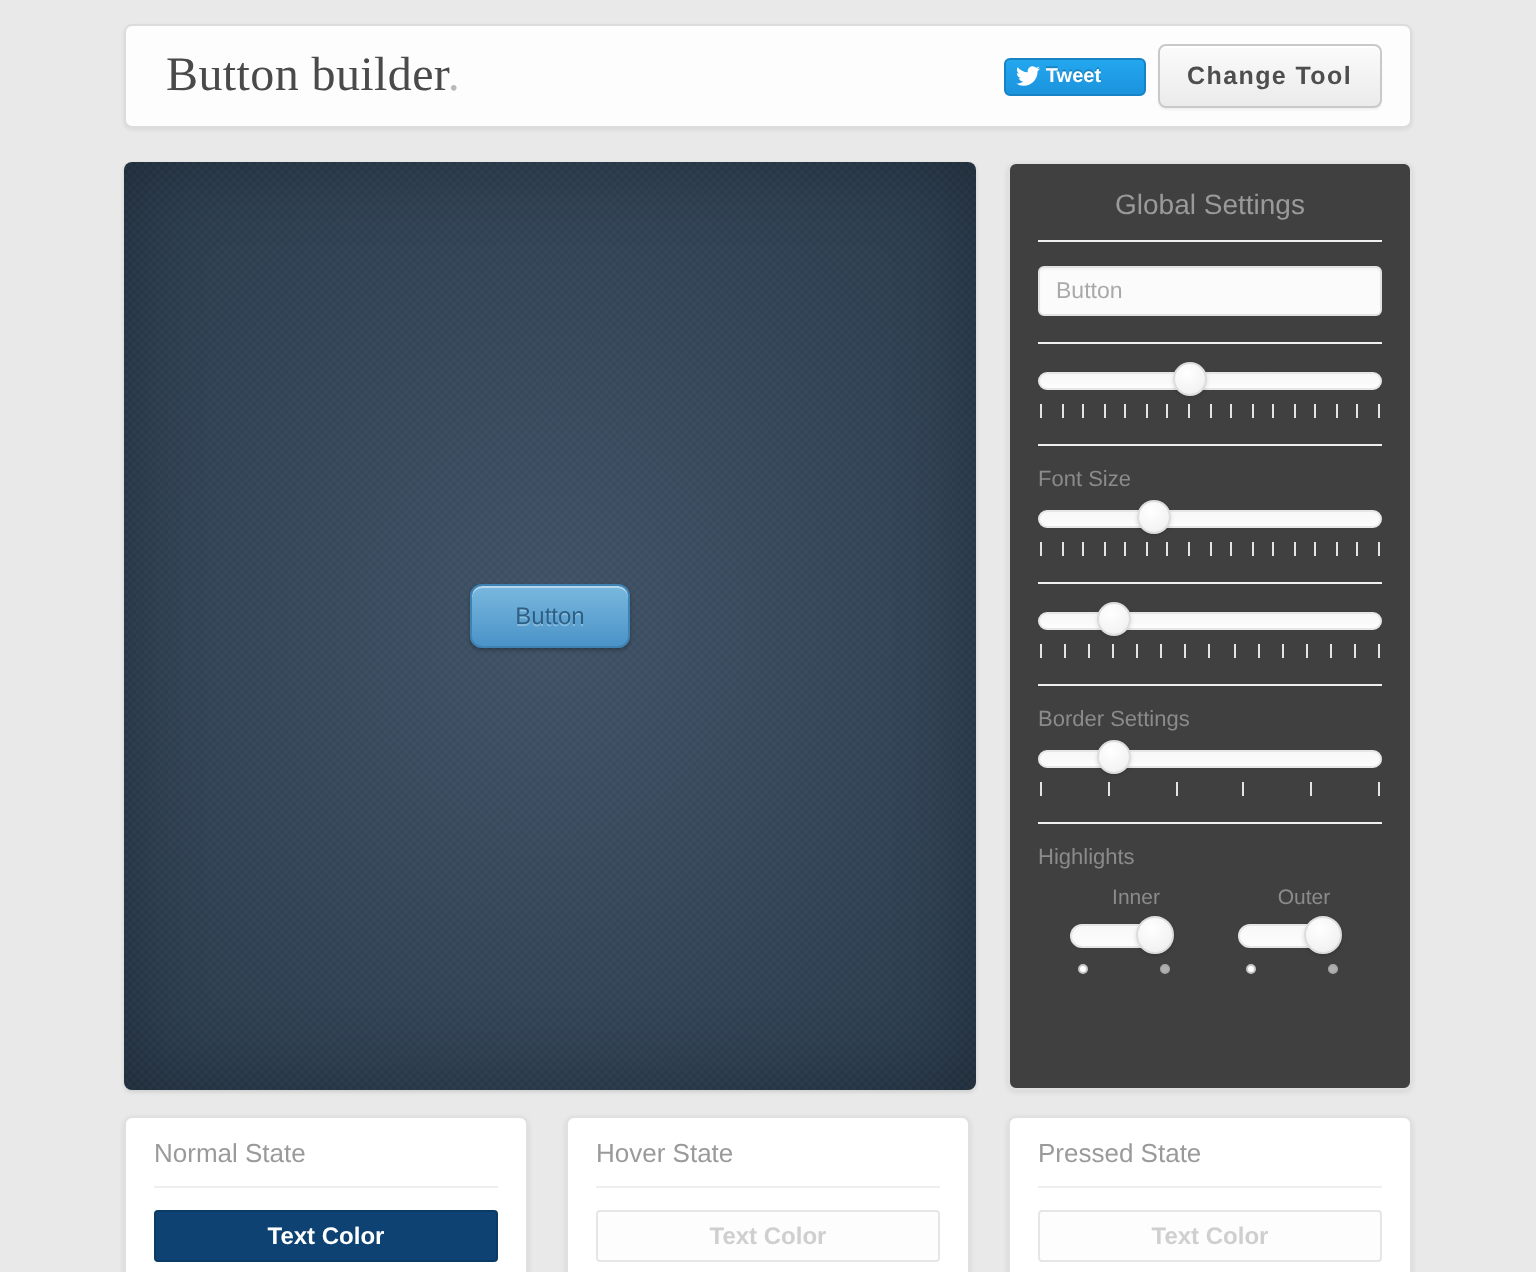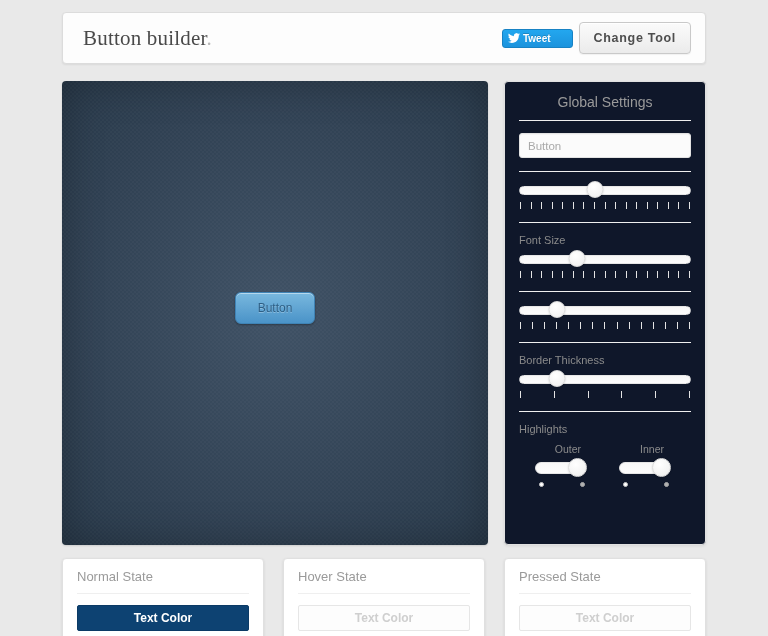--- a/index.html
+++ b/index.html
@@ -28,21 +28,21 @@
     border: 1px solid #dcdcdc;
     border-radius: 4px;
     box-shadow: 0 1px 2px rgba(0,0,0,0.07);
     display: flex;
     align-items: center;
     padding: 0 14px 0 20px;
   }
 
   .app-title {
     font-family: "Liberation Serif", serif;
-    font-size: 21px;
+    font-size: 24px;
     color: #4a4a4a;
     letter-spacing: 0.2px;
     flex: 1;
     font-weight: normal;
   }
   .app-title .dot { color: #b9b9b9; }
 
   .header-right {
     display: flex;
     align-items: center;
@@ -123,21 +123,21 @@
     top: -5px;
   }
 
   
   .settings {
     position: absolute;
     left: 504px;
     top: 81px;
     width: 202px;
     height: 464px;
-    background: #0f172a;
+    background: #404040;
     border: 1px solid #e0e0e0;
     border-radius: 4px;
     box-shadow: 0 1px 3px rgba(0,0,0,0.09);
     padding: 12px 14px 10px 14px;
   }
 
   .panel-title {
     text-align: center;
     font-size: 14px;
     color: #9a9a9a;
@@ -427,67 +427,67 @@
         <span></span>
         <span></span>
         <span></span>
         <span></span>
       </div>
   </div>
 
   <div class="divider"></div>
 
   <div class="field">
-    <label class="field-label">Border Thickness</label>
+    <label class="field-label">Border Settings</label>
     <div class="slider">
       <div class="slider-track"></div>
       <div class="slider-handle" style="left:22%"></div>
     </div>
     <div class="ticks">
         <span></span>
         <span></span>
         <span></span>
         <span></span>
         <span></span>
         <span></span>
       </div>
   </div>
 
   <div class="divider"></div>
 
   <div class="field">
     <label class="field-label">Highlights</label>
     <div class="highlights-row">
+
+      <div class="hl-group">
+        <div class="hl-caption">Inner</div>
+        <div class="toggle">
+          <div class="toggle-track"></div>
+          <div class="toggle-knob"></div>
+        </div>
+        <div class="radio-row">
+          <div class="rad"></div>
+          <div class="spacer"></div>
+          <div class="rad on"></div>
+        </div>
+      </div>
 
       <div class="hl-group">
         <div class="hl-caption">Outer</div>
         <div class="toggle">
           <div class="toggle-track"></div>
           <div class="toggle-knob"></div>
         </div>
         <div class="radio-row">
           <div class="rad"></div>
           <div class="spacer"></div>
           <div class="rad on"></div>
         </div>
       </div>
 
-      <div class="hl-group">
-        <div class="hl-caption">Inner</div>
-        <div class="toggle">
-          <div class="toggle-track"></div>
-          <div class="toggle-knob"></div>
-        </div>
-        <div class="radio-row">
-          <div class="rad"></div>
-          <div class="spacer"></div>
-          <div class="rad on"></div>
-        </div>
-      </div>
-
     </div>
   </div>
 </div>
 
 <div class="states">
   <div class="state-card">
     <div class="state-title">Normal State</div>
     <button class="color-btn active">Text Color</button>
   </div>
   <div class="state-card">

